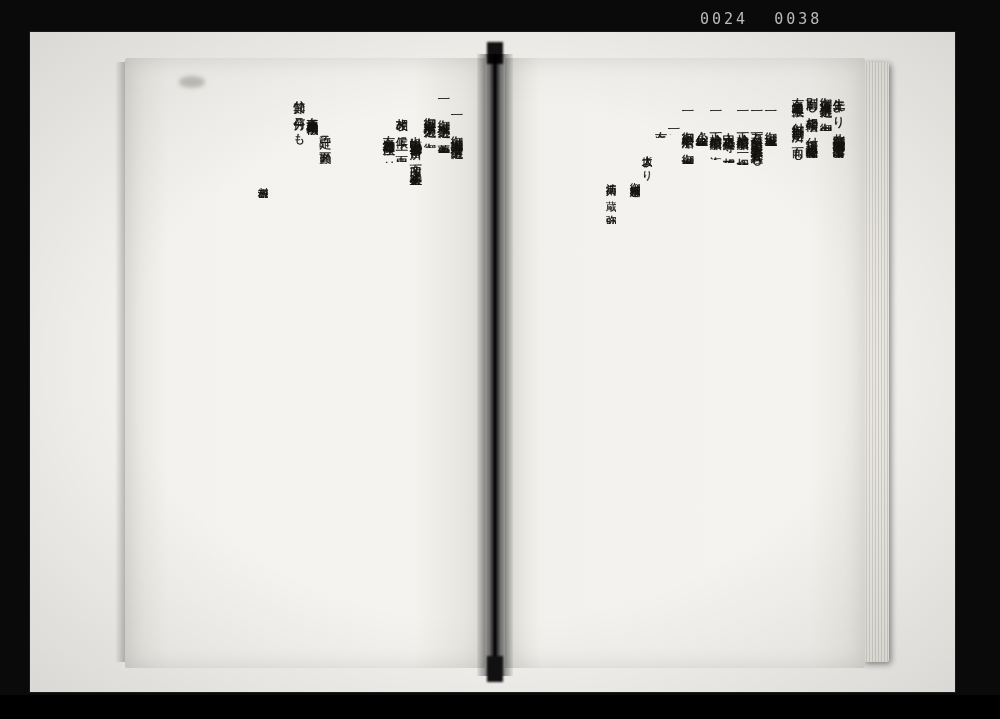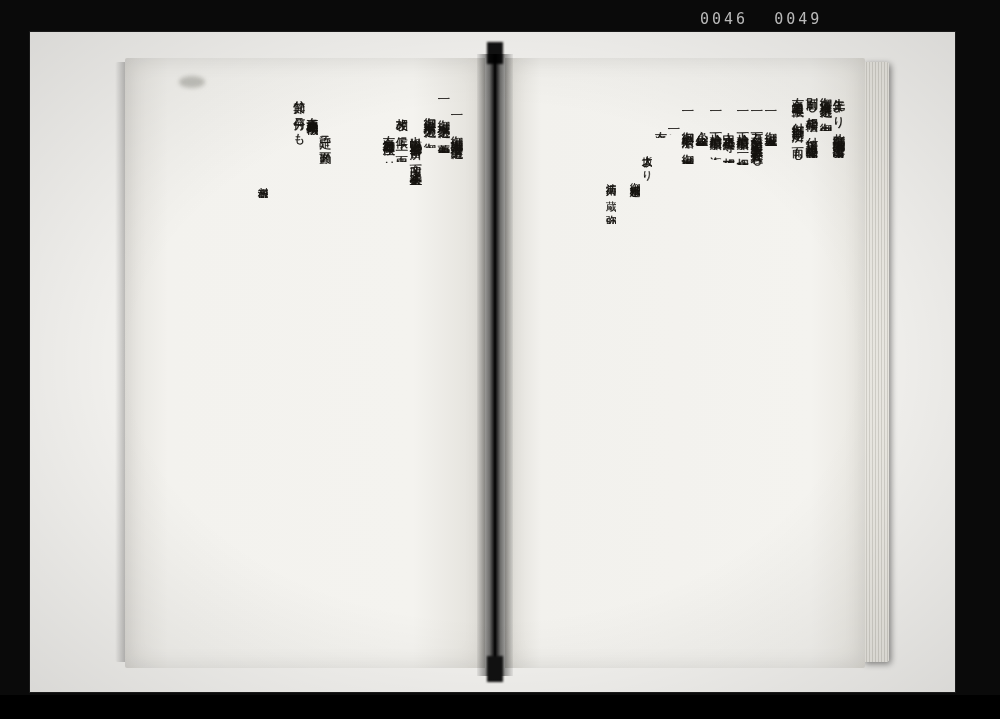--- a/index.html
+++ b/index.html
@@ -206,22 +206,22 @@
     height: 24px;
     background: #000;
   }
 </style>
 </head>
 <body>
 
 <div id="scan">
 
   <div class="frame-numbers">
-    <span>0046</span>
-    <span>0049</span>
+    <span>0024</span>
+    <span>0038</span>
   </div>
 
   <div class="spread">
 
     <div class="book">
 
       <div class="left-edge-shadow"></div>
       <div class="fore-edge"></div>
 
       <div class="page left">

